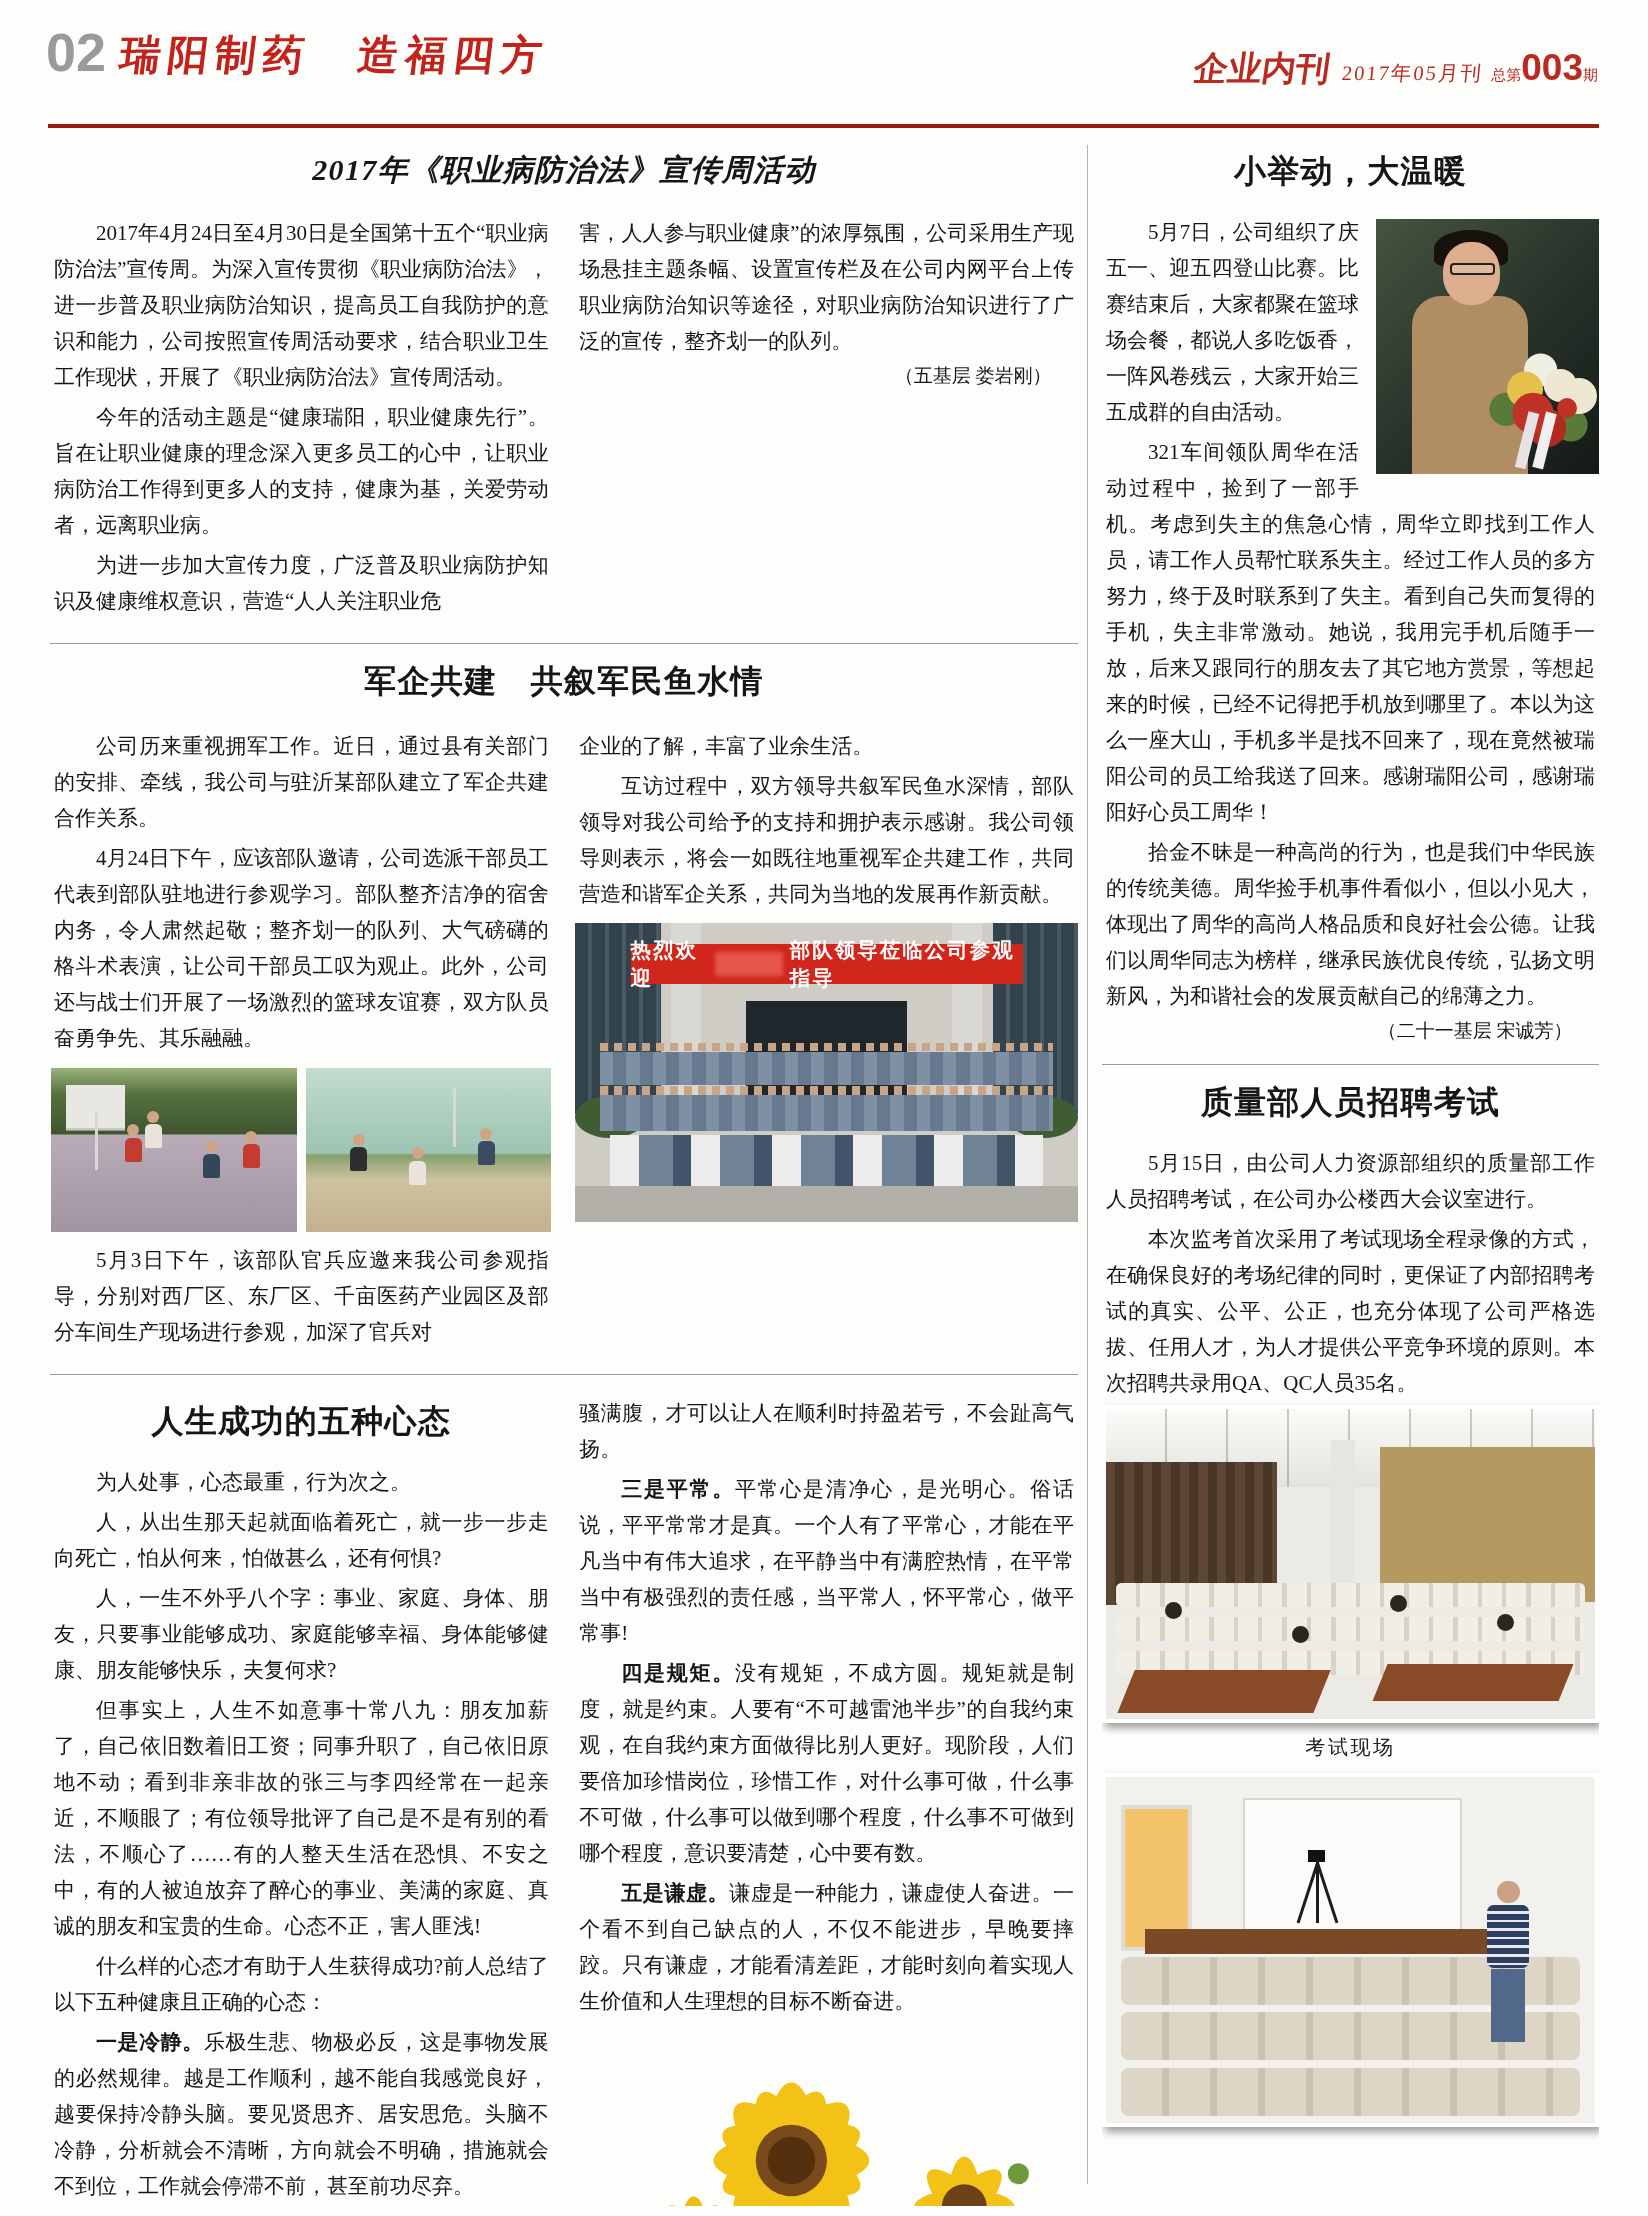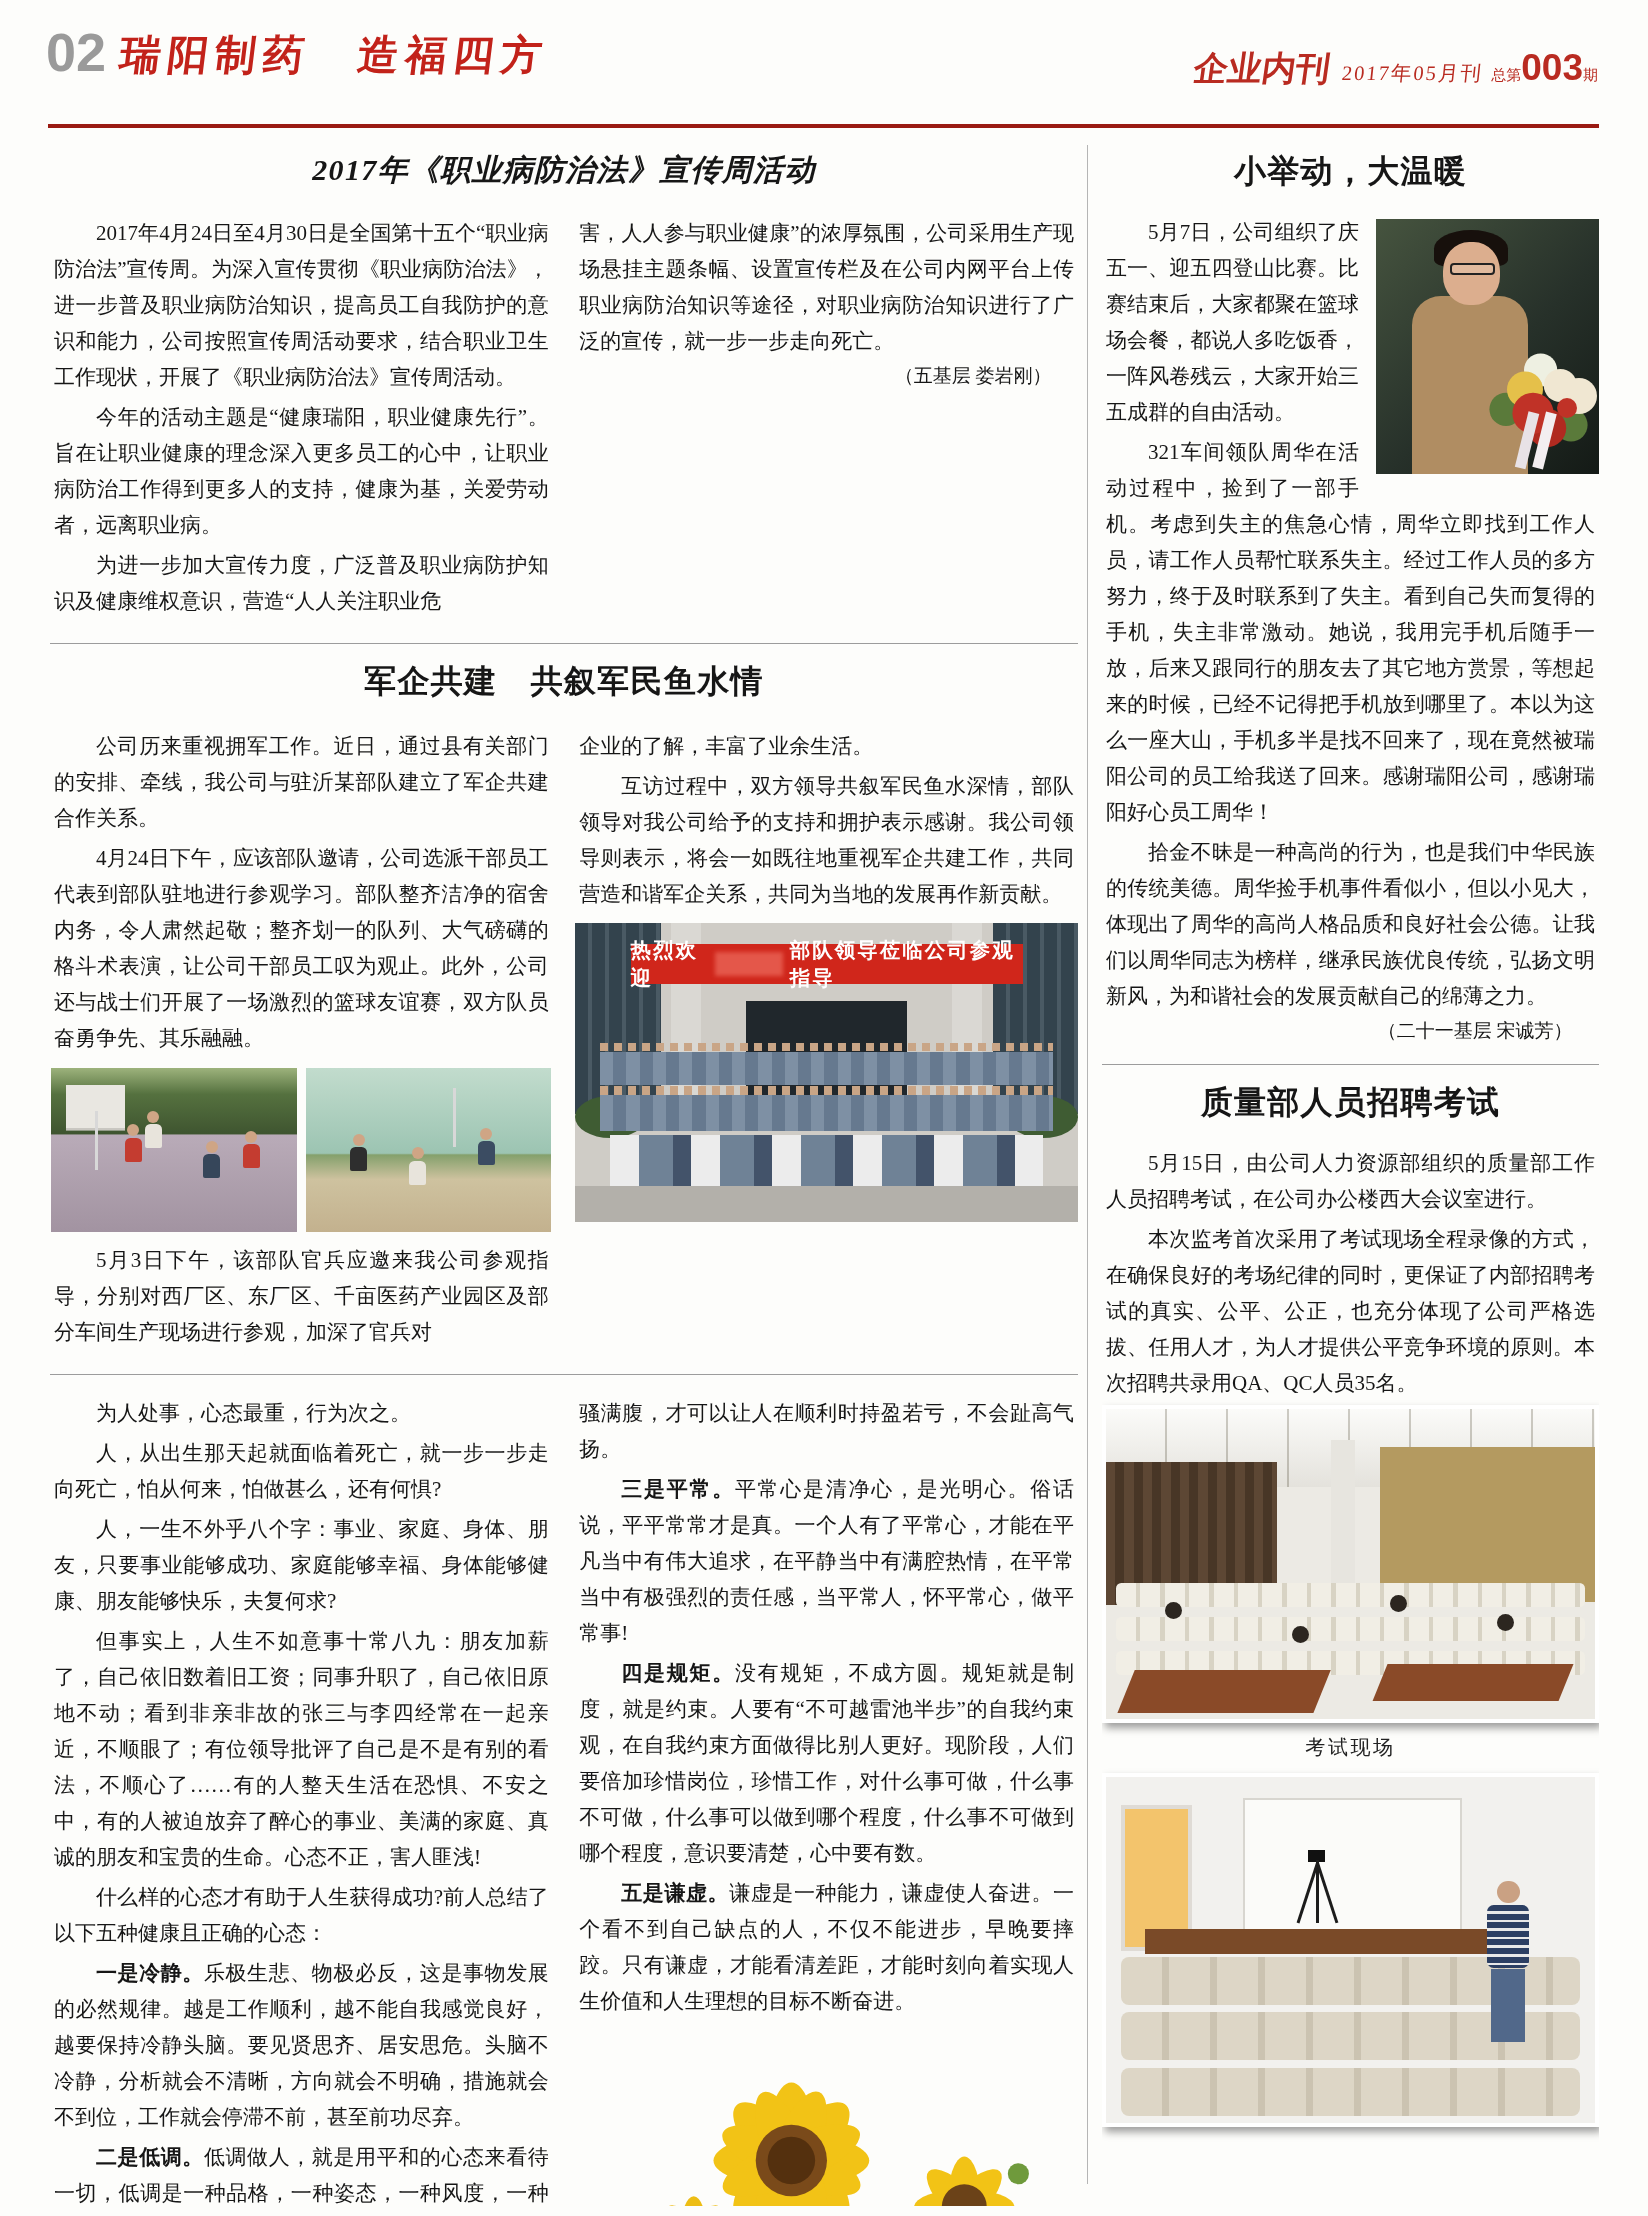--- a/index.html
+++ b/index.html
@@ -136,21 +136,21 @@
       <div class="cols">
         <div class="col">
 
         <p class="para ind">2017年4月24日至4月30日是全国第十五个“职业病防治法”宣传周。为深入宣传贯彻《职业病防治法》，进一步普及职业病防治知识，提高员工自我防护的意识和能力，公司按照宣传周活动要求，结合职业卫生工作现状，开展了《职业病防治法》宣传周活动。</p>
             <p class="para ind">今年的活动主题是“健康瑞阳，职业健康先行”。旨在让职业健康的理念深入更多员工的心中，让职业病防治工作得到更多人的支持，健康为基，关爱劳动者，远离职业病。</p>
             <p class="para ind">为进一步加大宣传力度，广泛普及职业病防护知识及健康维权意识，营造“人人关注职业危</p>
           </div>
         <div class="col">
           <div>
 
-          <p class="para">害，人人参与职业健康”的浓厚氛围，公司采用生产现场悬挂主题条幅、设置宣传栏及在公司内网平台上传职业病防治知识等途径，对职业病防治知识进行了广泛的宣传，就一步一步走向死亡。</p>
+          <p class="para">害，人人参与职业健康”的浓厚氛围，公司采用生产现场悬挂主题条幅、设置宣传栏及在公司内网平台上传职业病防治知识等途径，对职业病防治知识进行了广泛的宣传，整齐划一的队列。</p>
             </div>
           <p class="sig">（五基层  娄岩刚）</p>
         </div>
       </div>
     </section>
 
     <div class="hdiv"></div>
 
     <section>
       <h2 class="art-title">军企共建　共叙军民鱼水情</h2>
@@ -210,20 +210,21 @@
           </div>
         </div>
       </div>
     </section>
 
     <div class="hdiv"></div>
 
     <section>
       <div class="cols">
         <div class="col">
+          <h2 class="art-title">人生成功的五种心态</h2>
           <div>
 
           <p class="para ind">为人处事，心态最重，行为次之。</p>
               <p class="para ind">人，从出生那天起就面临着死亡，就一步一步走向死亡，怕从何来，怕做甚么，还有何惧?</p>
               <p class="para ind">人，一生不外乎八个字：事业、家庭、身体、朋友，只要事业能够成功、家庭能够幸福、身体能够健康、朋友能够快乐，夫复何求?</p>
               <p class="para ind">但事实上，人生不如意事十常八九：朋友加薪了，自己依旧数着旧工资；同事升职了，自己依旧原地不动；看到非亲非故的张三与李四经常在一起亲近，不顺眼了；有位领导批评了自己是不是有别的看法，不顺心了……有的人整天生活在恐惧、不安之中，有的人被迫放弃了醉心的事业、美满的家庭、真诚的朋友和宝贵的生命。心态不正，害人匪浅!</p>
               <p class="para ind">什么样的心态才有助于人生获得成功?前人总结了以下五种健康且正确的心态：</p>
               <p class="para ind"><b>一是冷静。</b>乐极生悲、物极必反，这是事物发展的必然规律。越是工作顺利，越不能自我感觉良好，越要保持冷静头脑。要见贤思齐、居安思危。头脑不冷静，分析就会不清晰，方向就会不明确，措施就会不到位，工作就会停滞不前，甚至前功尽弃。</p>
               <p class="para ind"><b>二是低调。</b>低调做人，就是用平和的心态来看待一切，低调是一种品格，一种姿态，一种风度，一种修养，一种胸襟，一种智慧。只有低调做人，才可以让人在不顺时豁达大度，不至于牢</p>
             </div>

